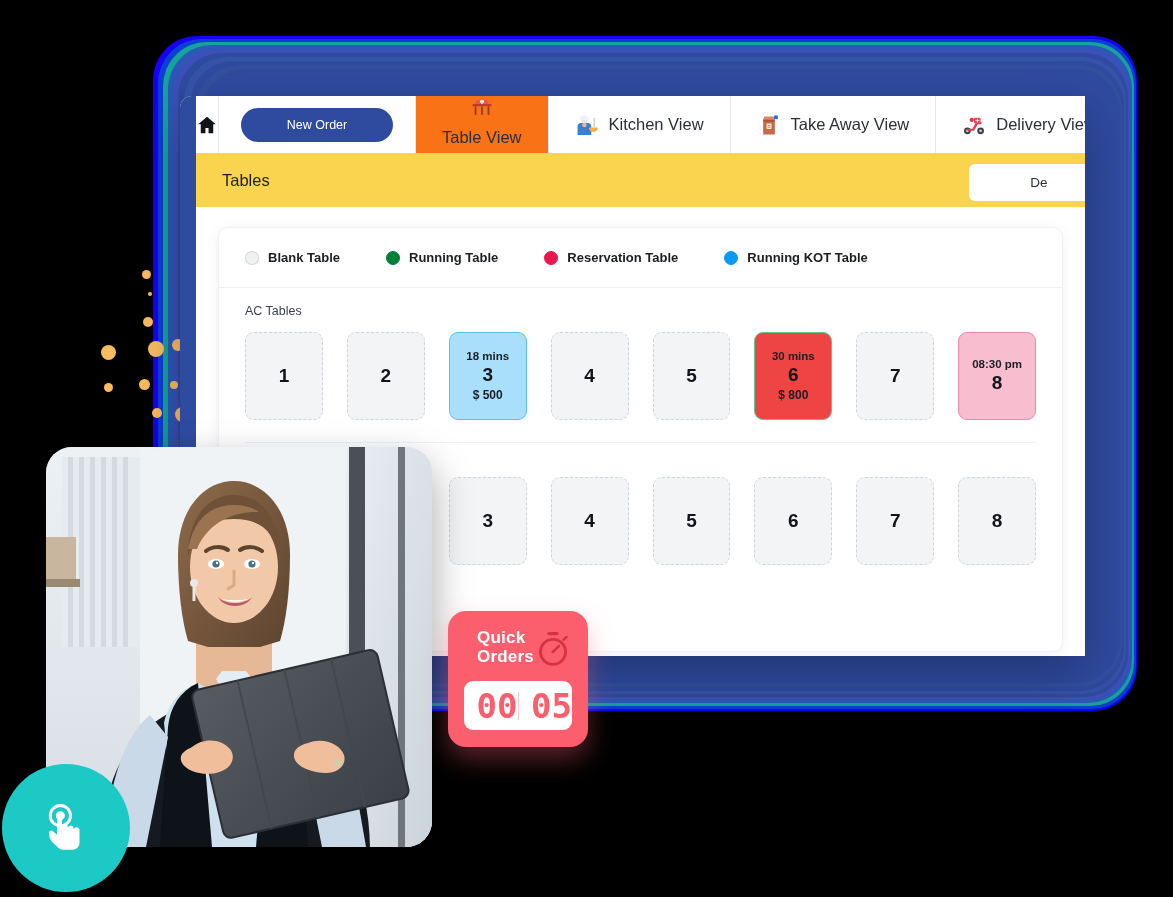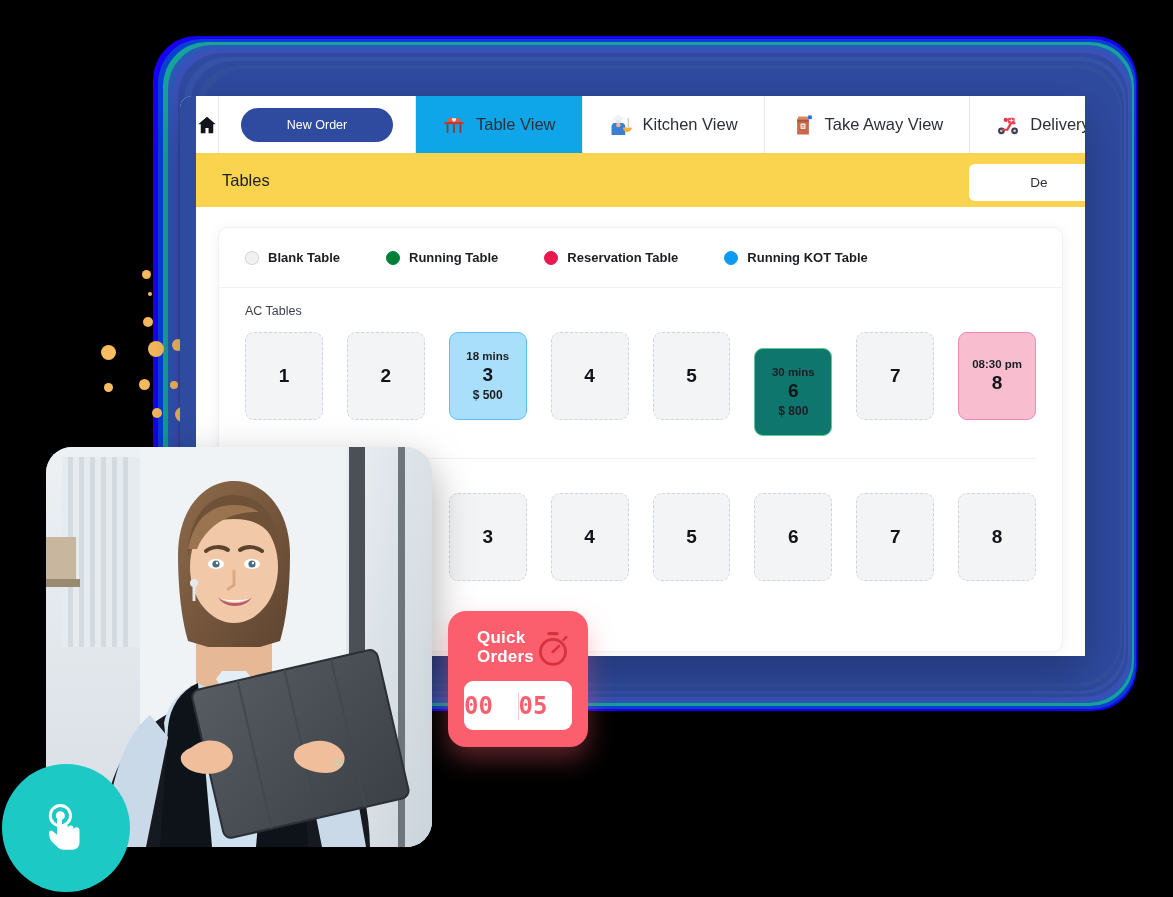--- a/index.html
+++ b/index.html
@@ -67,21 +67,21 @@
     padding: 10px 0; width: 152px; text-align: center;
     cursor: pointer;
   }
   .nav-tab {
     display: flex; align-items: center; gap: 10px;
     padding: 0 26px;
     font-size: 16.5px; color: #2B2F38;
     border-right: 1px solid #E6E8EE;
     cursor: pointer; white-space: nowrap;
   }
-  .nav-tab.active { background: #0ea5e9; }
+  .nav-tab.active { background: #f97316; flex-direction: column; }
   .tab-icon { width: 24px; height: 22px; display: block; flex: none; }
 
   
   #tables-header {
     height: 54px; background: #FAD44F;
     display: flex; align-items: center;
     padding: 0 26px;
     position: relative;
   }
   #tables-title { font-size: 16.5px; color: #1C1E24; font-weight: 400; }
@@ -133,21 +133,21 @@
     display: flex; flex-direction: column;
     align-items: center; justify-content: center;
     gap: 3px;
     cursor: pointer;
   }
   .table-card.blank {
     background: #F3F4F6;
     border: 1.5px dashed #CFD3DA;
   }
   .table-card.kot   { background: #A9DFFB; border: 1.5px solid #5CC0F5; }
-  .table-card.running { background: #0f766e; border: 1.5px solid #5FC98F; margin-top: 16px; }
+  .table-card.running { background: #ef4444; border: 1.5px solid #5FC98F; }
   .table-card.reserved { background: #F9BDD0; border: 1.5px solid #F089AB; }
 
   .tc-top { font-size: 11.5px; color: #1C1E24; font-weight: bold; }
   .tc-num { font-size: 19px; color: #111418; font-weight: bold; line-height: 1.1; }
   .tc-amt { font-size: 12px; color: #1C1E24; font-weight: bold; }
 
   
   #photo-card {
     position: absolute;
     left: 46px; top: 447px;
@@ -176,22 +176,22 @@
   }
   #qo-stopwatch { width: 38px; height: 38px; margin-top: 2px; flex: none; }
   #qo-timer {
     margin-top: 13px;
     background: #fff; border-radius: 9px;
     height: 49px;
     display: flex; align-items: center; justify-content: center;
   }
   .qo-seg {
     font-family: "DejaVu Sans Mono", monospace;
-    color: #FB5F6E; font-size: 24px; font-weight: bold;
-    width: 50%; text-align: left;
+    color: #FB5F6E; font-size: 34px; font-weight: bold;
+    width: 50%; text-align: right;
   }
   .qo-div { width: 1px; height: 28px; background: #FAC9CE; }
 
   
   #tap-badge {
     position: absolute;
     left: 2px; top: 764px;
     width: 128px; height: 128px;
     background: #1DC9C4;
     border-radius: 50%;

